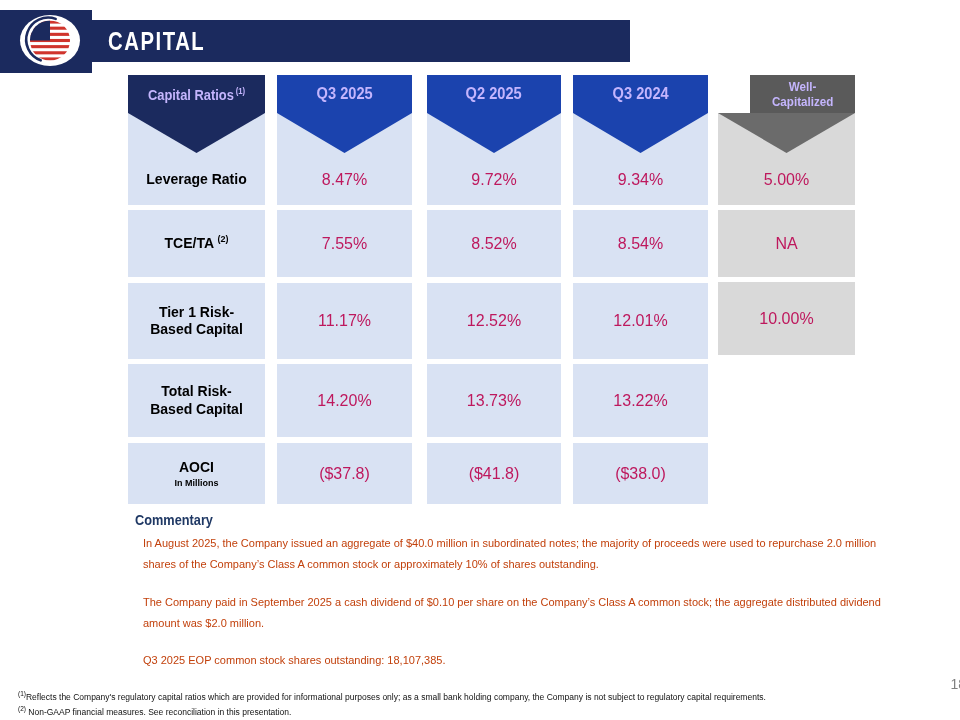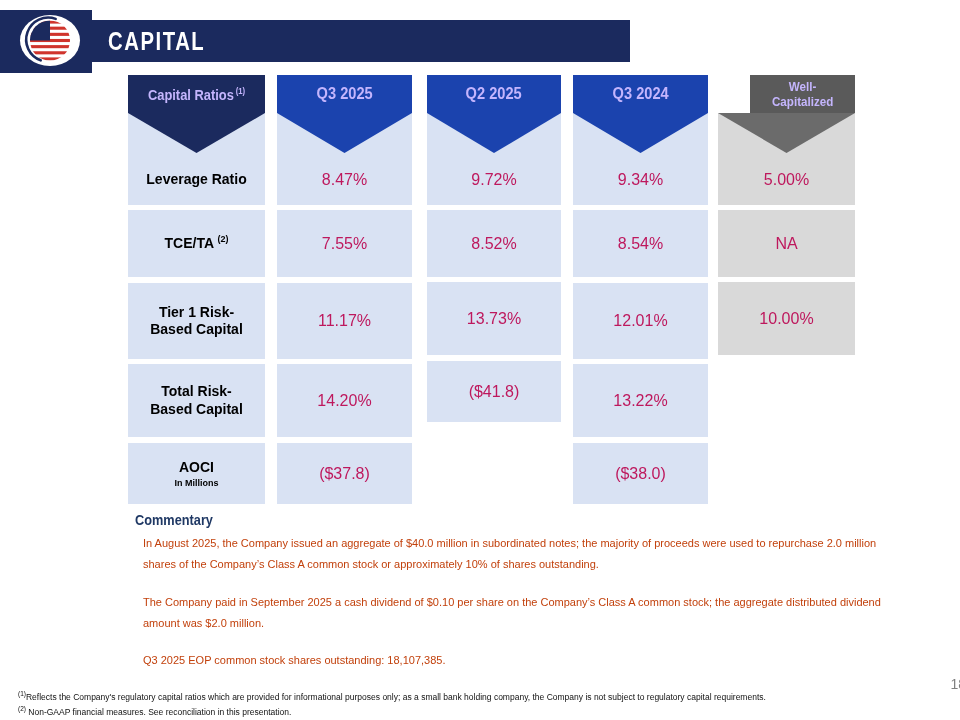--- a/index.html
+++ b/index.html
@@ -136,20 +136,23 @@
     <div class="hdr hdr-q bg-blue">
       <span class="cond">Q2 2025</span>
     </div>
     <div class="cell cell-blue r1">
       <div class="chev chev-blue"></div>
       <span class="val">9.72%</span>
     </div>
     <div class="cell cell-blue r2">
         <span class="val">8.52%</span>
       </div>
+    <div class="cell cell-blue r3">
+        <span class="val">12.52%</span>
+      </div>
     <div class="cell cell-blue r4">
         <span class="val">13.73%</span>
       </div>
     <div class="cell cell-blue r5">
         <span class="val">($41.8)</span>
       </div>
   </div>
 
   <div class="col" style="left:573px;width:135px;">
     <div class="hdr hdr-q bg-blue">

